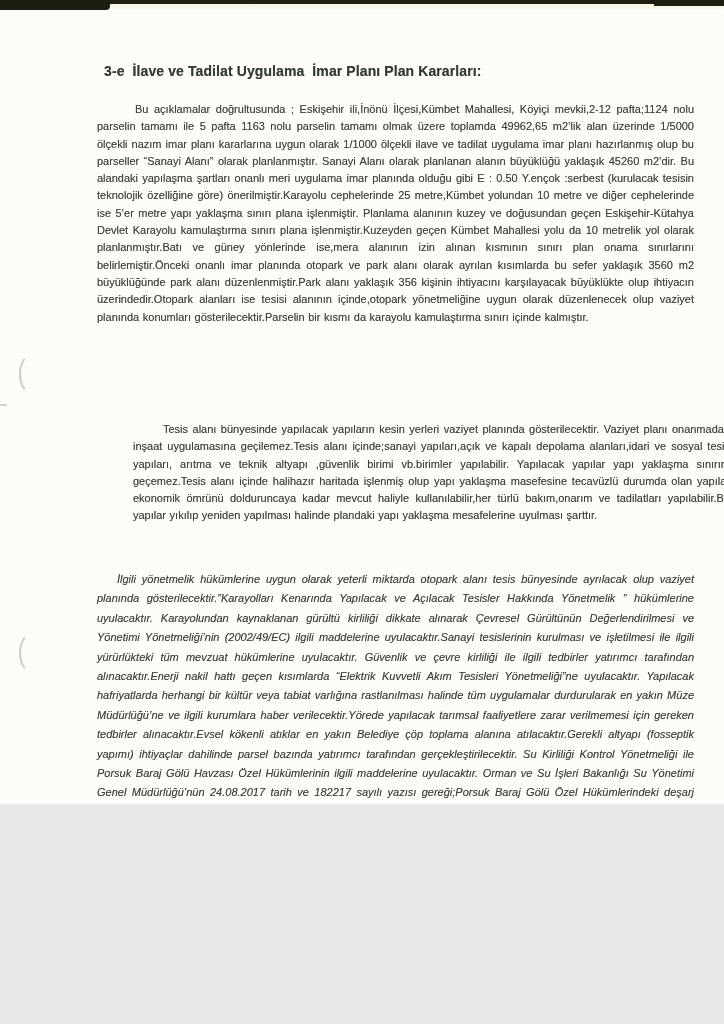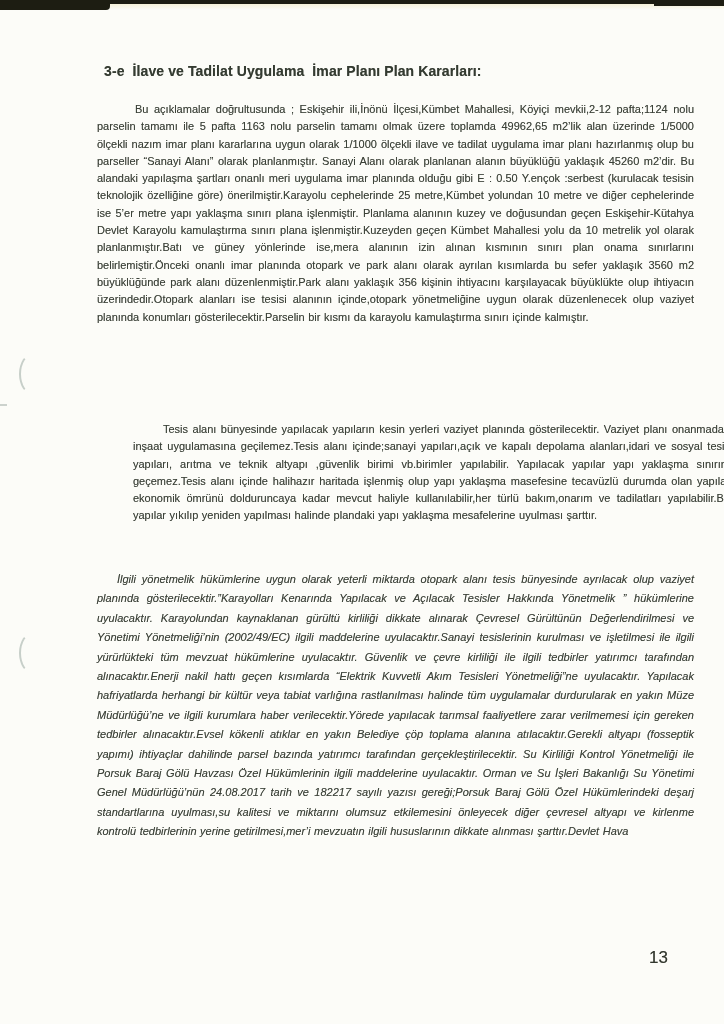--- a/index.html
+++ b/index.html
@@ -3,21 +3,21 @@
 <meta charset="utf-8">
 <style>
   html, body {
     margin: 0;
     padding: 0;
     background: #e8e8e6;
   }
   .sheet {
     position: relative;
     width: 724px;
-    height: 1024px;
+    height: 804px;
     background: #fcfcf8;
     overflow: hidden;
     font-family: "Liberation Sans", "DejaVu Sans", sans-serif;
   }
   
   .edge-tint {
     position: absolute; top: 2px; left: 0; width: 724px; height: 8px;
     background: linear-gradient(rgba(238,226,170,0.55), rgba(252,252,248,0));
   }
   .edge-top {

